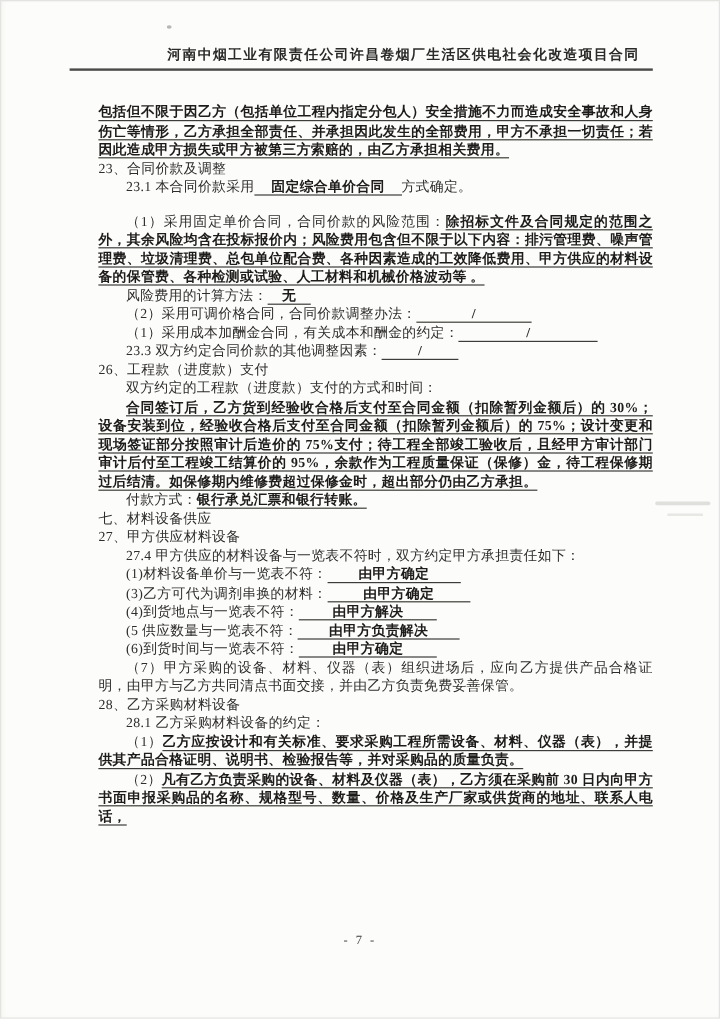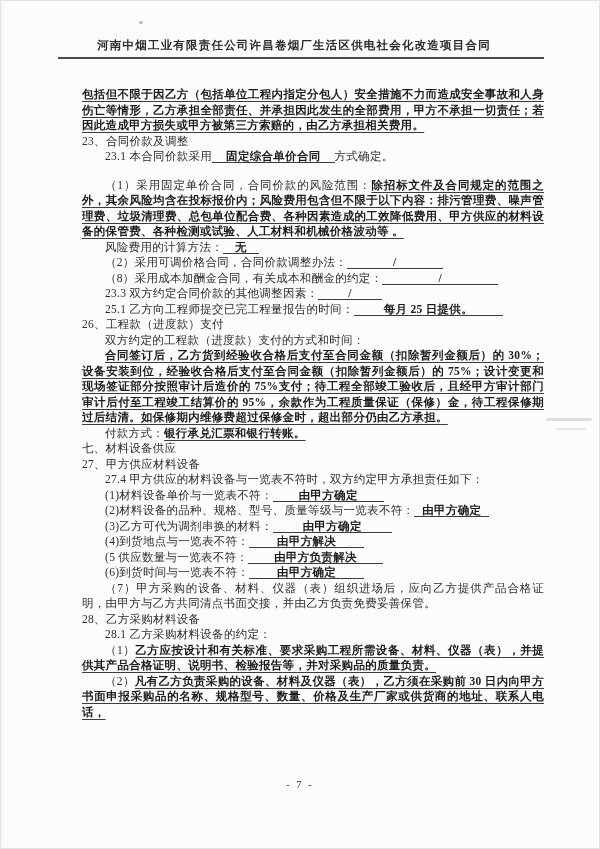--- a/index.html
+++ b/index.html
@@ -5,21 +5,21 @@
   html,body { margin:0; padding:0; background:#ffffff; }
   .page {
     position:relative; width:600px; height:849px; margin:0 auto;
     background:#fcfcfb;
     box-shadow: inset 0 0 0 1px #e3e3e0, inset 2px 0 4px rgba(0,0,0,0.04);
     font-family:"Liberation Serif","DejaVu Serif",serif;
     color:#2e2d2b; overflow:hidden;
   }
   .header-title {
     position:absolute; top:38px; left:55px; right:67px;
-    text-align:center; font-weight:bold; font-size:11.5px;
+    text-align:right; font-weight:bold; font-size:11.5px;
     letter-spacing:1.2px; color:#2a2a28;
   }
   .header-rule {
     position:absolute; top:57px; left:58px; right:56px;
     height:2px; background:#4a4a47;
   }
   .content {
     position:absolute; top:87px; left:82px; width:462px;
     font-size:11.5px; line-height:15.5px; letter-spacing:0.3px;
     text-align:justify;
@@ -84,44 +84,42 @@
     <p class="ln ind"><span>23.1 本合同价款采用</span><span class="vbox pad14">固定综合单价合同</span><span>方式确定。</span></p>
 
     <div class="gap"></div>
 
     <p class="ln ind"><span>（1）采用固定单价合同，合同价款的风险范围：</span><span class="fill">除招标文件及合同规定的范围之外，其余风险均含在投标报价内；风险费用包含但不限于以下内容：排污管理费、噪声管理费、垃圾清理费、总包单位配合费、各种因素造成的工效降低费用、甲方供应的材料设备的保管费、各种检测或试验、人工材料和机械价格波动等 。</span></p>
 
     <p class="ln ind"><span>风险费用的计算方法：</span><span class="vbox pad12">无</span></p>
 
     <p class="ln ind"><span>（2）采用可调价格合同，合同价款调整办法：</span><span class="vbox pad46">/</span></p>
 
-    <p class="ln ind"><span>（8）采用成本加酬金合同，有关成本和酬金的约定：</span><span class="vbox pad56">/</span></p>
+    <p class="ln ind"><span>（1）采用成本加酬金合同，有关成本和酬金的约定：</span><span class="vbox pad56">/</span></p>
 
     <p class="ln ind"><span>23.3 双方约定合同价款的其他调整因素：</span><span class="vbox pad30">/</span></p>
 
 
-    <p class="ln ind"><span>25.1 乙方向工程师提交已完工程量报告的时间：</span><span class="vbox pad30">每月 25 日提供。</span></p>
 
     <p class="ln">26、工程款（进度款）支付</p>
 
     <p class="ln ind">双方约定的工程款（进度款）支付的方式和时间：</p>
 
     <p class="ln ind"><span class="fill">合同签订后，乙方货到经验收合格后支付至合同金额（扣除暂列金额后）的 30%；设备安装到位，经验收合格后支付至合同金额（扣除暂列金额后）的 75%；设计变更和现场签证部分按照审计后造价的 75%支付；待工程全部竣工验收后，且经甲方审计部门审计后付至工程竣工结算价的 95%，余款作为工程质量保证（保修）金，待工程保修期过后结清。如保修期内维修费超过保修金时，超出部分仍由乙方承担。</span></p>
 
     <p class="ln ind"><span>付款方式：</span><span class="fill">银行承兑汇票和银行转账。</span></p>
 
     <p class="ln">七、材料设备供应</p>
 
     <p class="ln">27、甲方供应材料设备</p>
 
     <p class="ln ind">27.4 甲方供应的材料设备与一览表不符时，双方约定甲方承担责任如下：</p>
 
     <p class="ln ind"><span>(1)材料设备单价与一览表不符：</span><span class="vbox pad26">由甲方确定</span></p>
 
-    <p class="ln ind"><span>(2)材料设备的品种、规格、型号、质量等级与一览表不符：</span><span class="vbox pad8">由甲方确定</span></p>
 
     <p class="ln ind"><span>(3)乙方可代为调剂串换的材料：</span><span class="vbox pad30">由甲方确定</span></p>
 
     <p class="ln ind"><span>(4)到货地点与一览表不符：</span><span class="vbox pad28">由甲方解决</span></p>
 
     <p class="ln ind"><span>(5 供应数量与一览表不符：</span><span class="vbox pad26">由甲方负责解决</span></p>
 
     <p class="ln ind"><span>(6)到货时间与一览表不符：</span><span class="vbox pad28">由甲方确定</span></p>
 
     <p class="ln ind">（7）甲方采购的设备、材料、仪器（表）组织进场后，应向乙方提供产品合格证明，由甲方与乙方共同清点书面交接，并由乙方负责免费妥善保管。</p>

